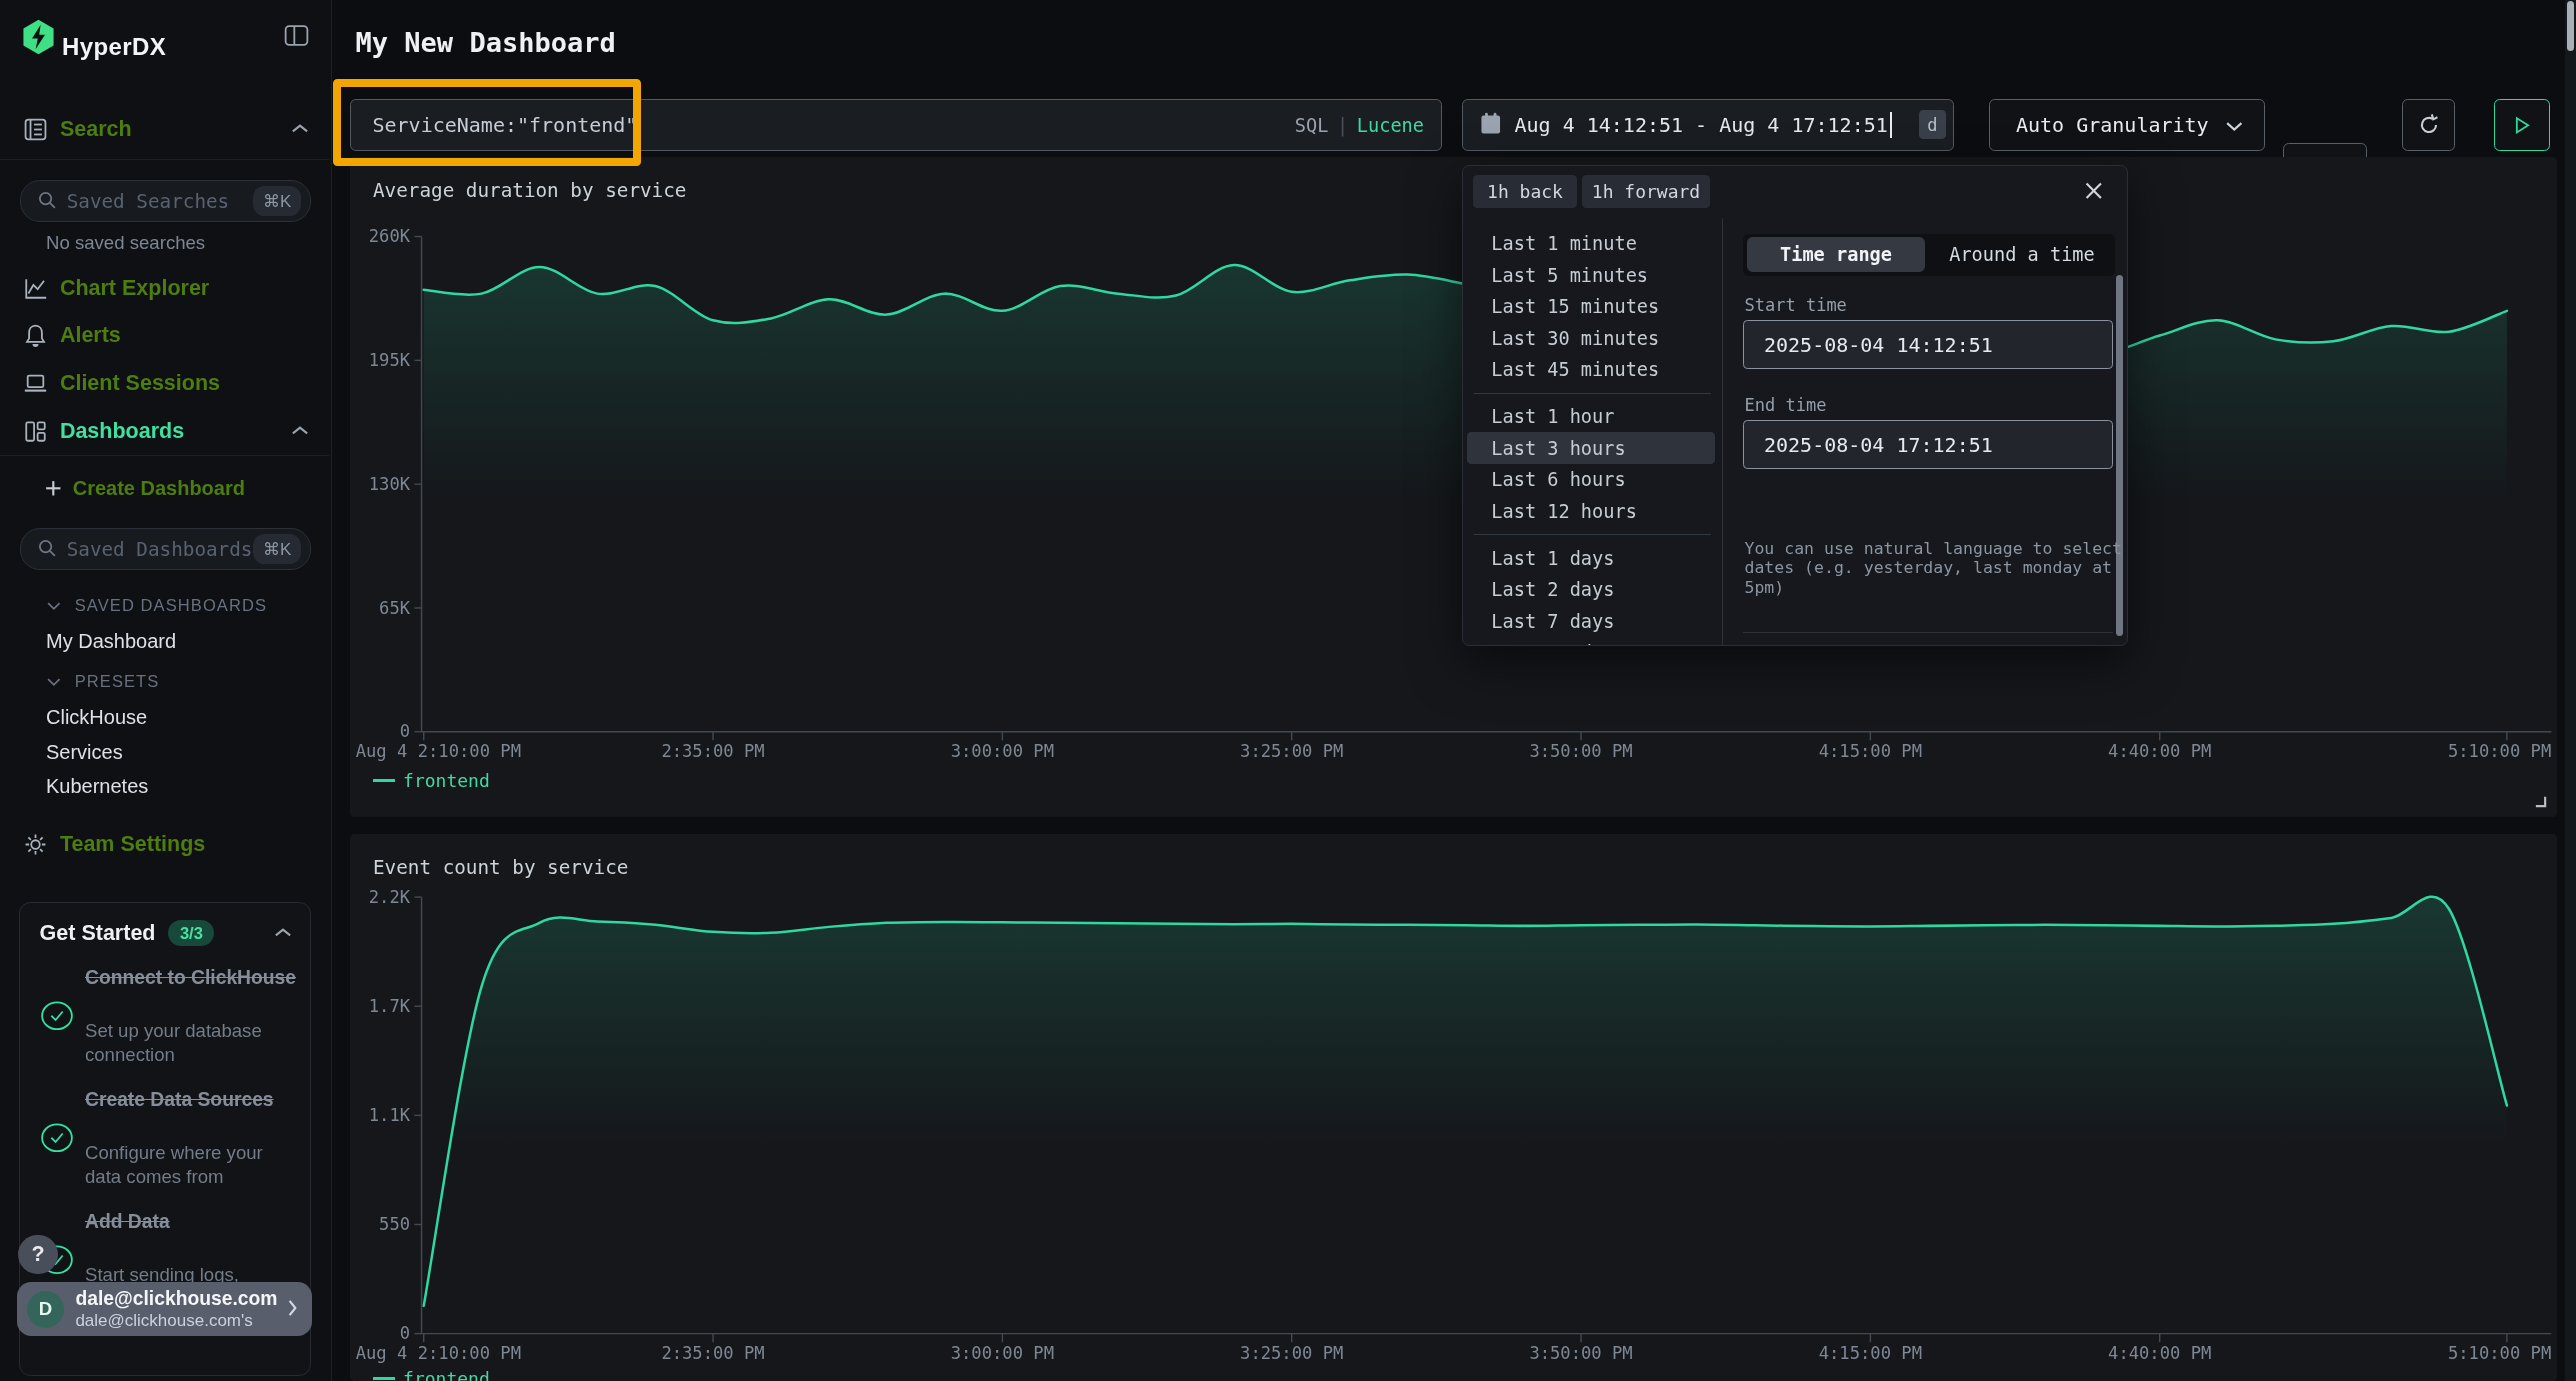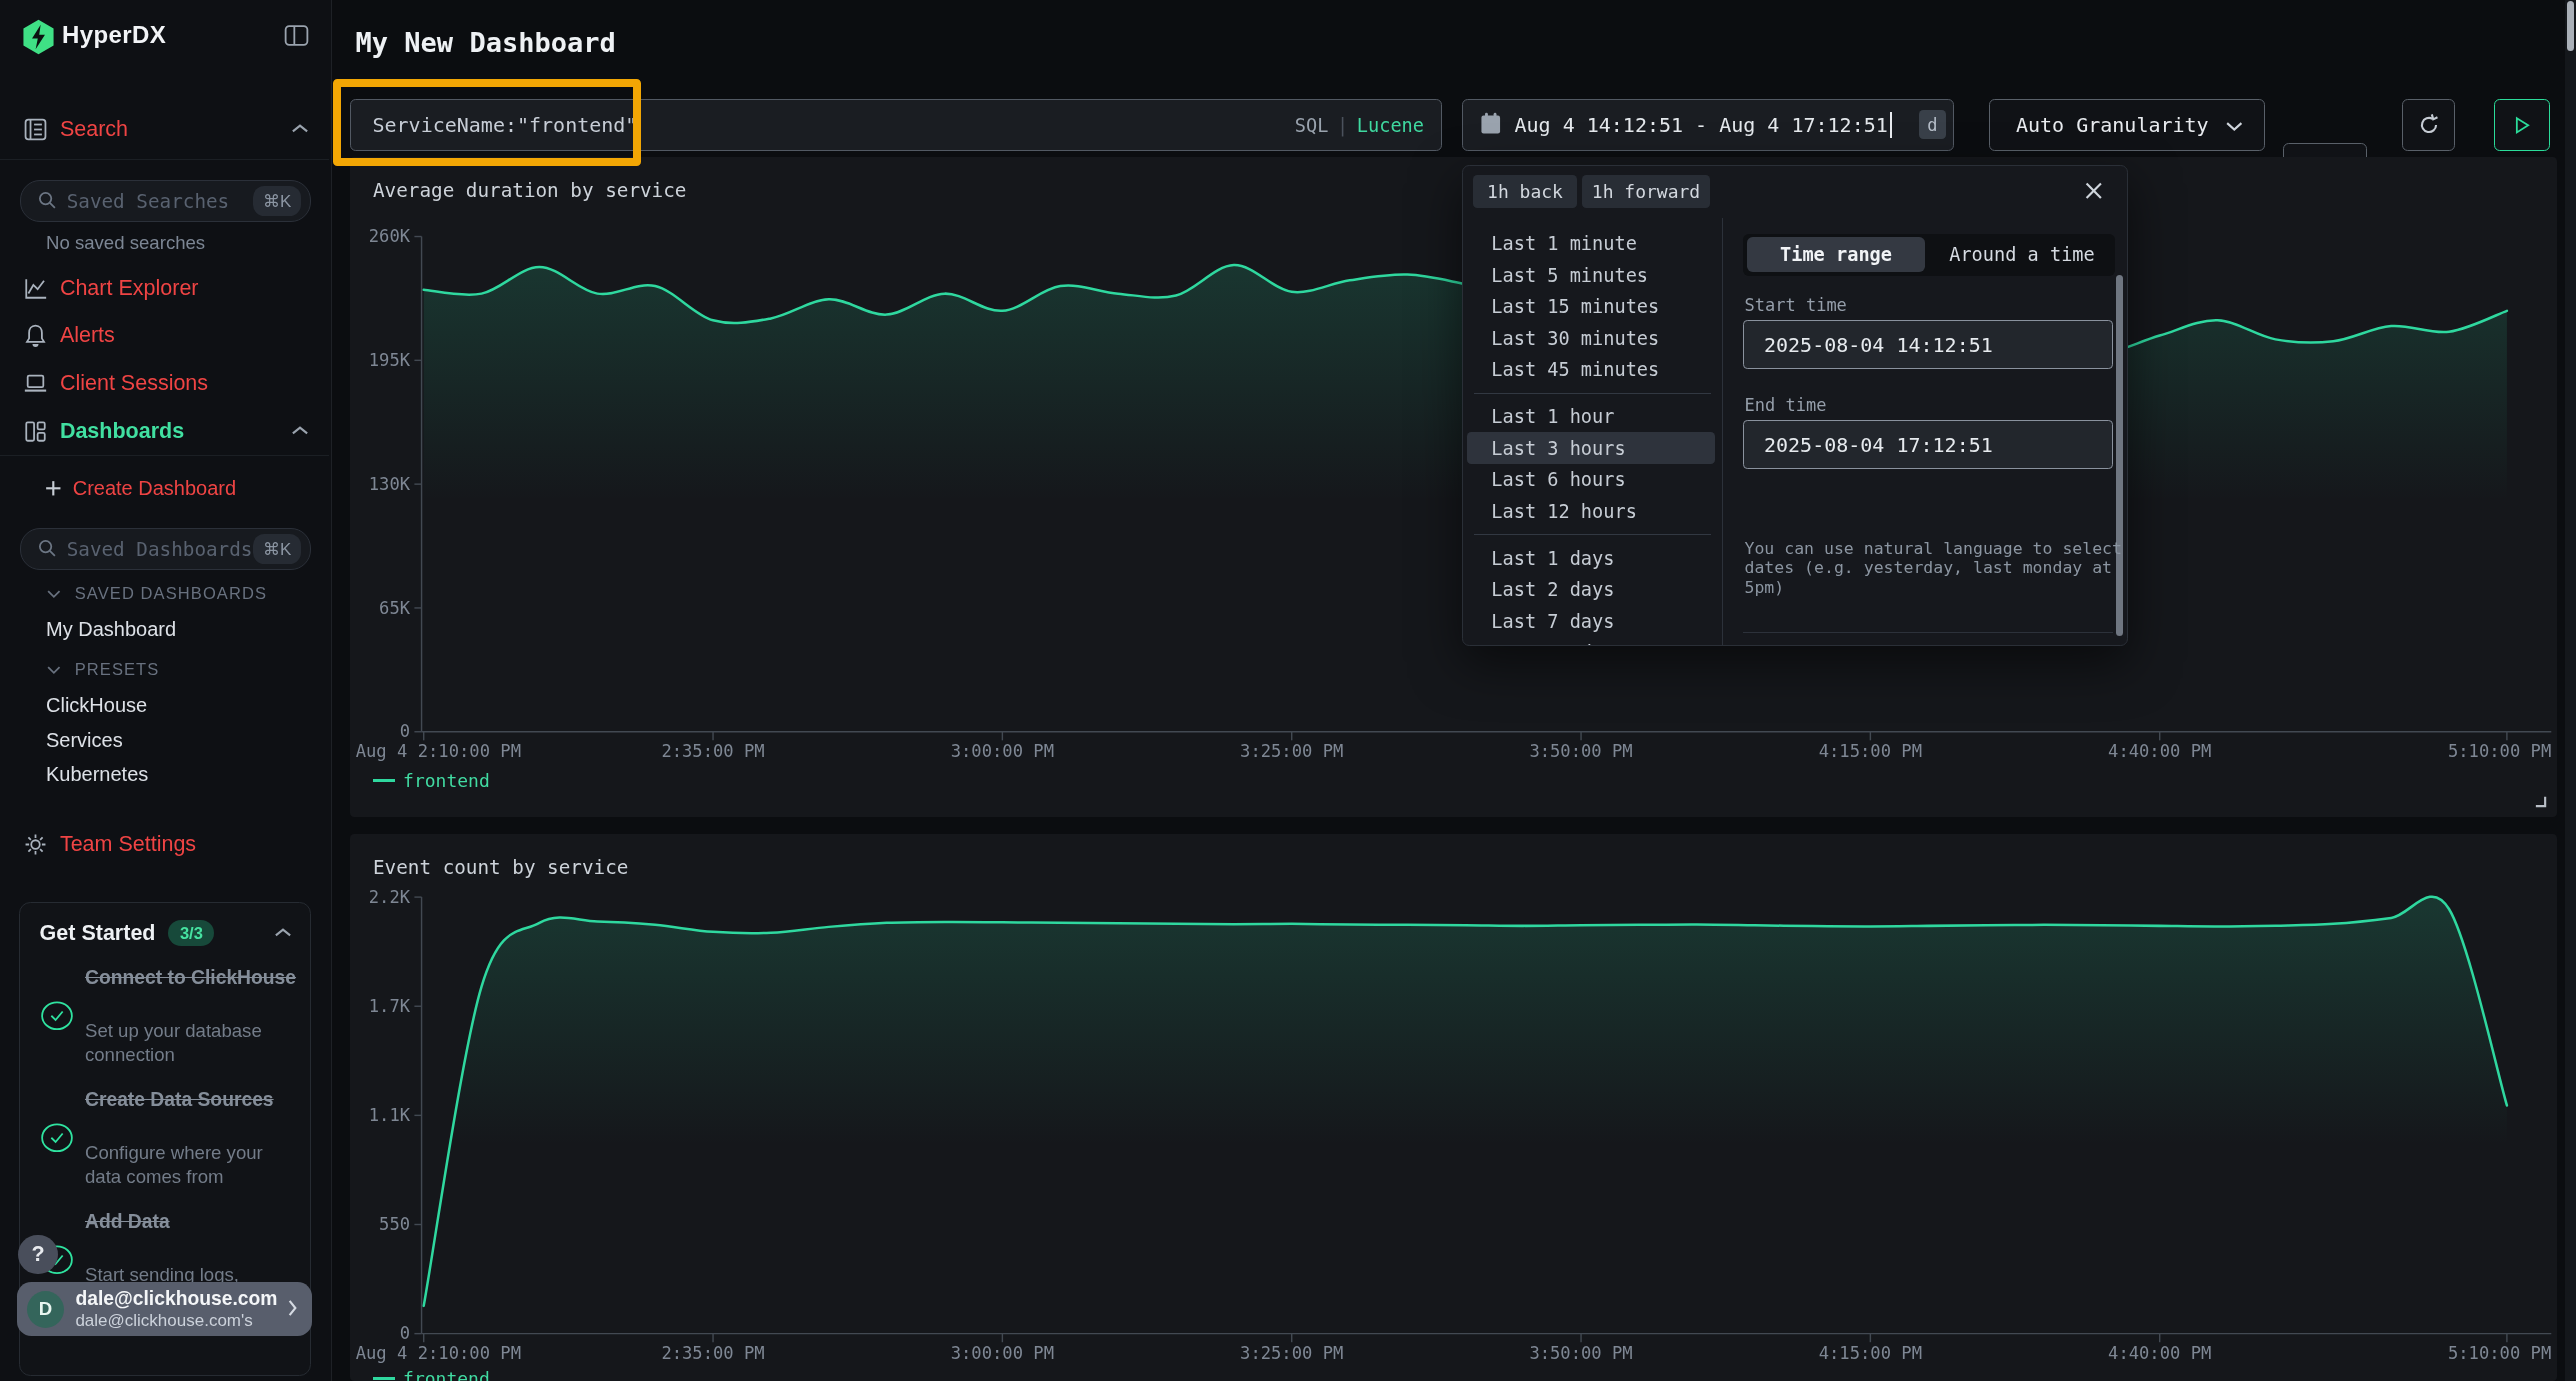--- a/index.html
+++ b/index.html
@@ -1,27 +1,27 @@
 <!DOCTYPE html>
 <html style="font-size:11.4px"><head>
 <meta charset="utf-8">
 <style>
   html,body{margin:0;padding:0;background:#0b0d10;}
   .mono{font-family:"DejaVu Sans Mono",monospace;}
-  .sans{font-family:"Liberation Sans","DejaVu Sans",sans-serif;}
+  .sans{font-family:"Liberation Sans","DejaVu Sans",sans-serif;margin-top:12px;}
   #app{position:relative;width:2576px;height:1381px;overflow:hidden;background:#0b0d10;color:#d7dce2;font-family:"Liberation Sans",sans-serif;}
   
   #sidebar{position:absolute;left:0;top:0;width:331px;height:1381px;background:#0e1014;border-right:1.4px solid #1e2126;}
   .logo-row{position:absolute;left:0;top:15.7px;width:331px;height:43px;}
   .logo-hex{position:absolute;left:21.5px;top:2.9px;width:33px;height:36px;}
   .logo-text{position:absolute;left:62px;top:5.7px;font-size:24px;font-weight:bold;color:#f2f4f7;letter-spacing:0.4px;}
   .collapse-btn{position:absolute;right:20px;top:5.7px;width:29px;height:29px;color:#9aa3ae;cursor:pointer;}
   .side-row{position:absolute;left:0;width:331px;height:40px;display:flex;align-items:center;}
   .side-row .ic{width:27px;height:27px;margin-left:21.5px;color:#aab3be;flex:none;display:flex;align-items:center;}
-  .side-row .lbl{margin-left:11.4px;font-size:21.5px;color:#ef4444;}
+  .side-row .lbl{margin-left:11.4px;font-size:21.5px;color:#4d7c0f;font-weight:bold;}
   .side-row .chev{margin-left:auto;margin-right:21.5px;color:#9aa3ae;}
   .divider-h{position:absolute;left:0;width:329px;height:0;border-top:1.4px solid #1b1f24;}
   .pill-input{position:absolute;left:20px;width:289px;height:40px;border-radius:20px;background:#171a1f;border:1.4px solid #2b3039;display:flex;align-items:center;}
   .pill-input .mag{margin-left:15.7px;color:#6c7684;}
   .pill-input .ph{margin-left:10px;font-size:19.3px;color:#596270;font-family:"DejaVu Sans Mono",monospace;}
   .pill-input .kbd{margin-left:auto;margin-right:8.6px;background:#262b33;color:#8b95a2;border-radius:11.4px;font-size:17px;padding:4.3px 10px;font-family:"Liberation Sans",sans-serif;}
   .muted-note{position:absolute;left:46px;font-size:18.6px;color:#7c8694;}
   .nav-item{cursor:pointer;}
   .nav-item.active .lbl{color:#41e0a1;font-weight:bold;}
   .sec-head{position:absolute;left:46px;display:flex;align-items:center;color:#68717f;font-size:16.5px;letter-spacing:1.1px;cursor:pointer;}

